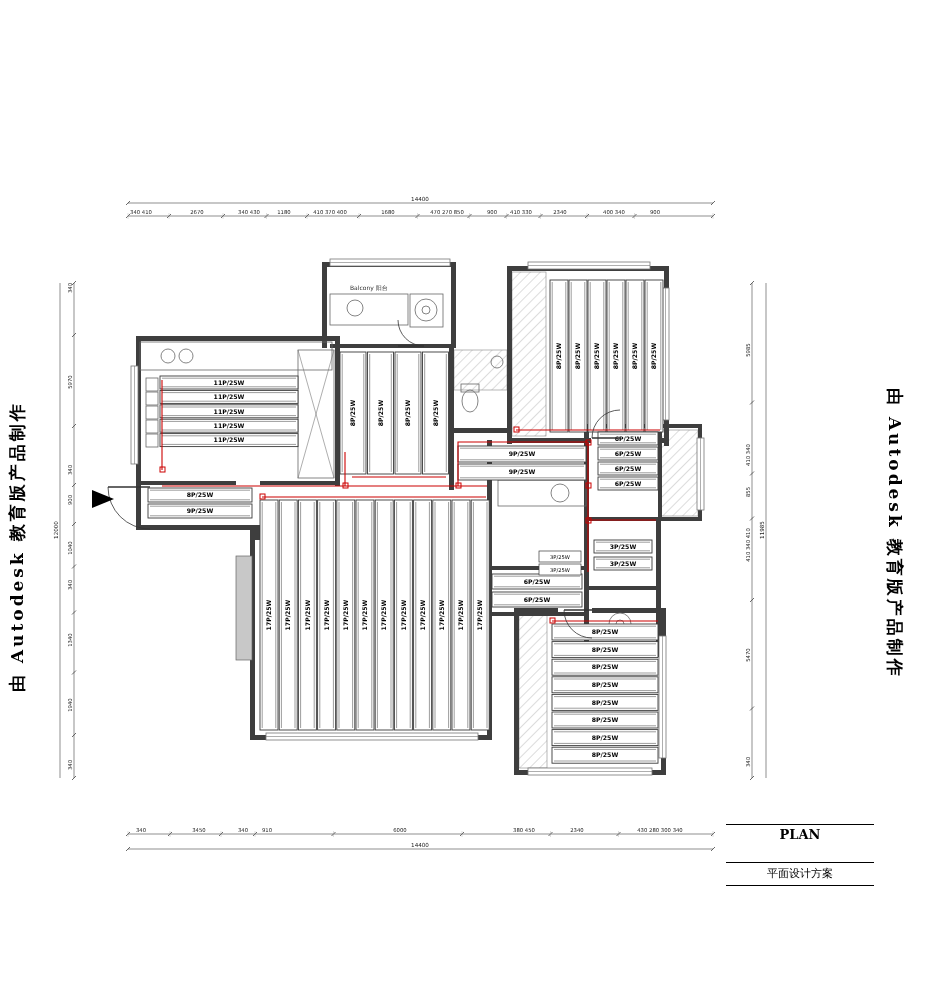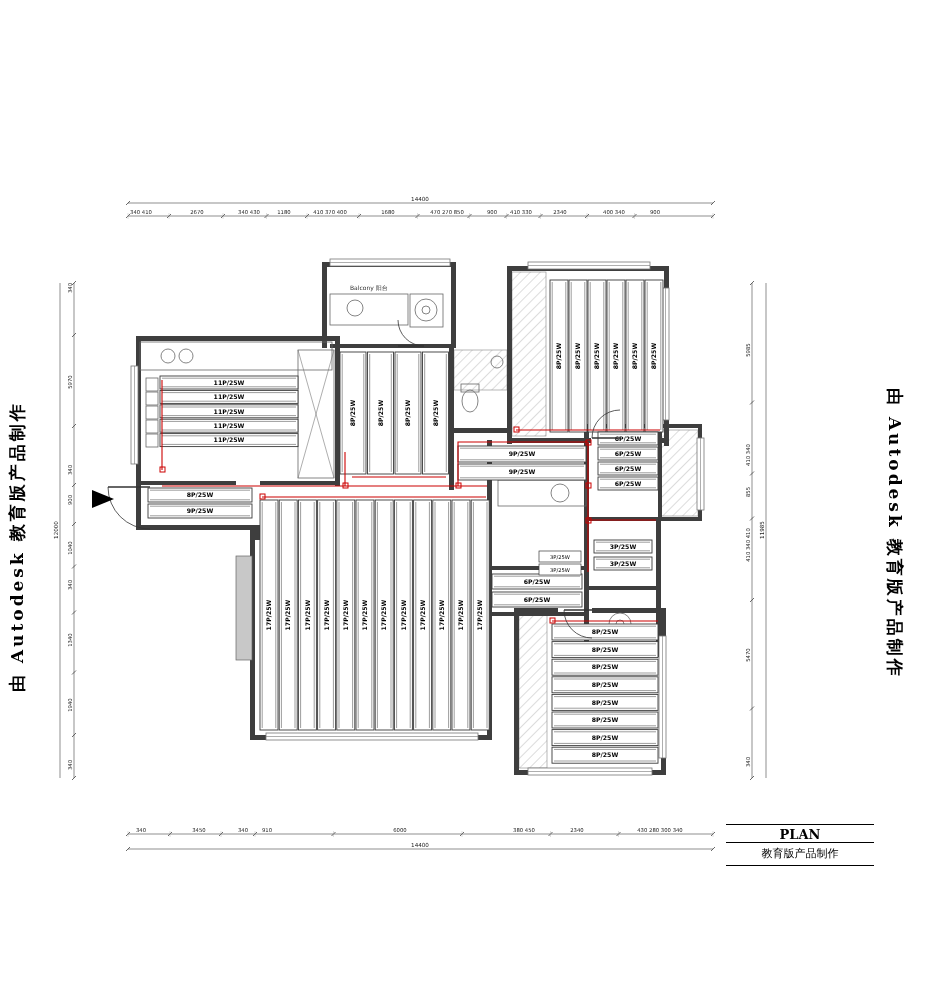--- a/index.html
+++ b/index.html
@@ -6,21 +6,21 @@
   .page{position:relative;width:935px;height:1000px;background:#fff;overflow:hidden;
         font-family:"DejaVu Sans",sans-serif;}
   #plan-svg{position:absolute;left:0;top:0;}
   .wm{position:absolute;white-space:nowrap;font-family:"DejaVu Serif",serif;
       font-weight:bold;font-size:17px;letter-spacing:3px;color:#000;}
   .wm-left{left:6px;top:692px;transform:rotate(-90deg);transform-origin:left top;}
   .wm-right{left:906px;top:388px;transform:rotate(90deg);transform-origin:left top;}
   .titleblock{position:absolute;left:726px;top:824px;width:148px;text-align:center;
       border-top:1px solid #000;}
   .tb-title{font-family:"DejaVu Serif",serif;font-weight:bold;font-size:13px;
-      padding:2px 0 0;border-bottom:1px solid #000;}
+      padding:2px 0 20px;border-bottom:1px solid #000;}
   .tb-sub{font-size:11px;padding:3px 0 4px;border-bottom:1px solid #000;}
 </style>
 </head>
 <body>
 
 <div class="page">
   <div class="wm wm-left">由 Autodesk 教育版产品制作</div>
   <div class="wm wm-right">由 Autodesk 教育版产品制作</div>
 
   <svg id="plan-svg" width="935" height="1000" viewBox="0 0 935 1000">
@@ -480,15 +480,15 @@
         <text x="750" y="545" text-anchor="middle" font-size="5.3" fill="#222" transform="rotate(-90 750 545)">410 340 410</text>
         <text x="750" y="655" text-anchor="middle" font-size="5.3" fill="#222" transform="rotate(-90 750 655)">5470</text>
         <text x="750" y="762" text-anchor="middle" font-size="5.3" fill="#222" transform="rotate(-90 750 762)">340</text>
         <line x1="766" y1="283" x2="766" y2="778" stroke="#444" stroke-width="0.6"></line>
         <text x="764" y="530" text-anchor="middle" font-size="5.6" fill="#222" transform="rotate(-90 764 530)">11985</text>
       </g>
     </svg>
 
   <div class="titleblock">
     <div class="tb-title">PLAN</div>
-    <div class="tb-sub">教育版产品制作</div>
+    <div class="tb-sub">平面设计方案</div>
   </div>
 </div>
 
 </body></html>

